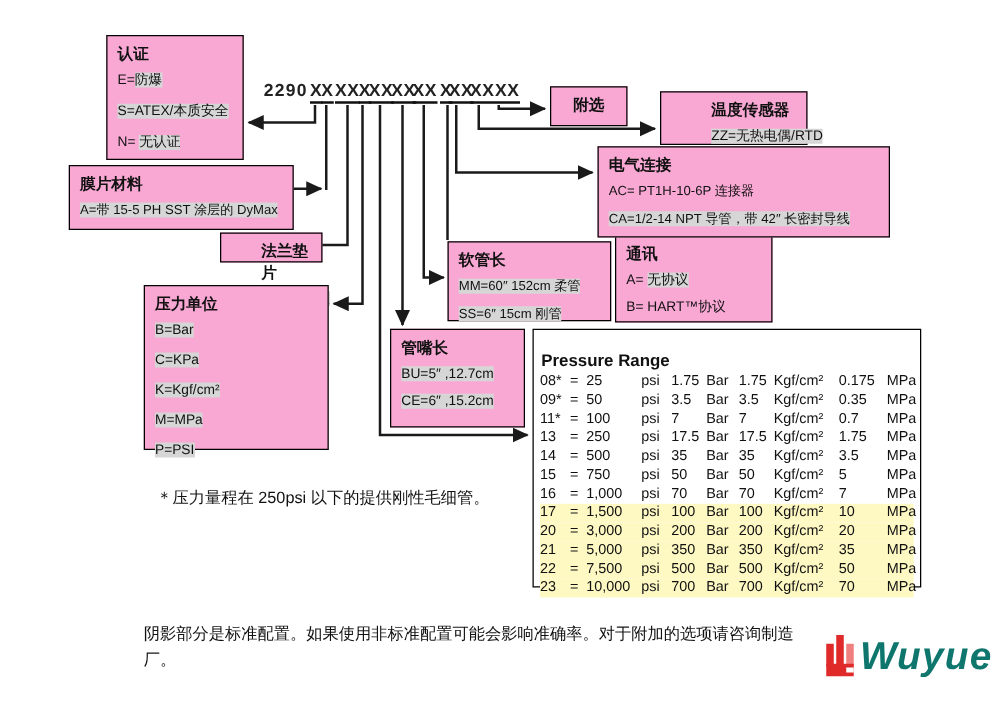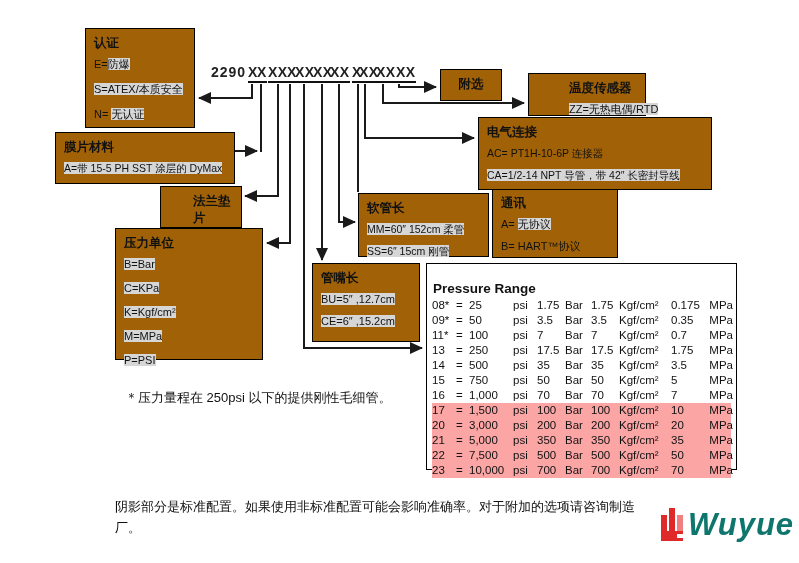--- a/index.html
+++ b/index.html
@@ -1,28 +1,28 @@
 <!DOCTYPE html>
 <html><head>
 <meta charset="utf-8">
 <style>
   html,body{margin:0;padding:0;background:#fff;}
   .page{position:relative;width:799px;height:563px;background:#ffffff;overflow:hidden;
         font-family:"Liberation Sans","DejaVu Sans",sans-serif;color:#111;}
   svg.lines{position:absolute;left:0;top:0;z-index:1;}
-  .obox{position:absolute;background:#a16207;border:1px solid #000;z-index:2;box-sizing:border-box;padding:4px 6px 4px 8px;}
+  .obox{position:absolute;background:#f9a8d4;border:1px solid #000;z-index:2;box-sizing:border-box;padding:4px 6px 4px 8px;}
   .obox .title{font-weight:bold;font-size:12.5px;margin:2px 0 4px 0;}
   .obox .item{font-size:11px;margin:0 0 5px 0;line-height:17px;white-space:nowrap;}
   .obox .item .hl{background:#d6d6d6;}
   
   .b-cert{left:85px;top:28px;width:110px;height:100px;}
   .b-cert .item{margin-bottom:8px;}
   .b-diaph{left:55px;top:132px;width:180px;height:52px;}
   .b-diaph .item{font-size:10.5px;}
-  .b-gasket{left:160px;top:186px;width:82px;height:42px;padding-left:32px;}
+  .b-gasket{left:176px;top:186px;width:82px;height:24px;padding-left:32px;}
   .b-punit{left:115px;top:228px;width:148px;height:132px;}
   .b-punit .item{margin-bottom:7px;}
   .b-opt{left:440px;top:69px;width:62px;height:32px;text-align:center;padding:4px 2px;}
   .b-temp{left:528px;top:73px;width:118px;height:43px;padding-left:40px;}
   .b-elec{left:478px;top:117px;width:234px;height:73px;z-index:4;}
   .b-elec .item{font-size:10.5px;}
   .b-comm{left:492px;top:168px;width:126px;height:90px;z-index:3;padding-top:24px;}
   .b-hose{left:358px;top:193px;width:131px;height:64px;}
   .b-hose .item{font-size:10.5px;}
   .b-nozzle{left:312px;top:263px;width:108px;height:79px;}
@@ -31,21 +31,21 @@
   .code .prefix{position:absolute;left:211px;top:0;letter-spacing:1px;}
   .code .grp{position:absolute;top:0;border-bottom:2px solid #111;padding-bottom:1px;letter-spacing:0.5px;}
   
   .ptable{position:absolute;left:426px;top:263px;width:311px;height:207px;border:1px solid #000;
           background:#fff;z-index:2;box-sizing:border-box;padding:3px 5px;}
   .ptable .ptitle{font-weight:bold;font-size:13.5px;margin:14px 0 2px 1px;}
   .prow{display:grid;grid-template-columns:24px 13px 44px 24px 28px 26px 28px 52px 36px 26px;
         font-size:11.5px;line-height:15px;height:15px;white-space:nowrap;}
   .prow span{overflow:hidden;}
   .prow .ra{text-align:right;}
-  .prow.shaded{background:#fca5a5;}
+  .prow.shaded{background:#fef9c3;}
   
   .footnote{position:absolute;left:125px;top:389px;font-size:13px;z-index:2;}
   .notes{position:absolute;left:115px;top:496px;width:600px;font-size:13px;line-height:21px;z-index:2;}
   
   .logo{position:absolute;left:658px;top:505px;display:flex;align-items:flex-start;z-index:2;}
   .logo .wordmark{font-style:italic;font-weight:bold;font-size:31px;color:#0f766e;
                   font-family:"Liberation Sans","DejaVu Sans",sans-serif;letter-spacing:1px;line-height:40px;}
 </style>
 </head>
 <body>

